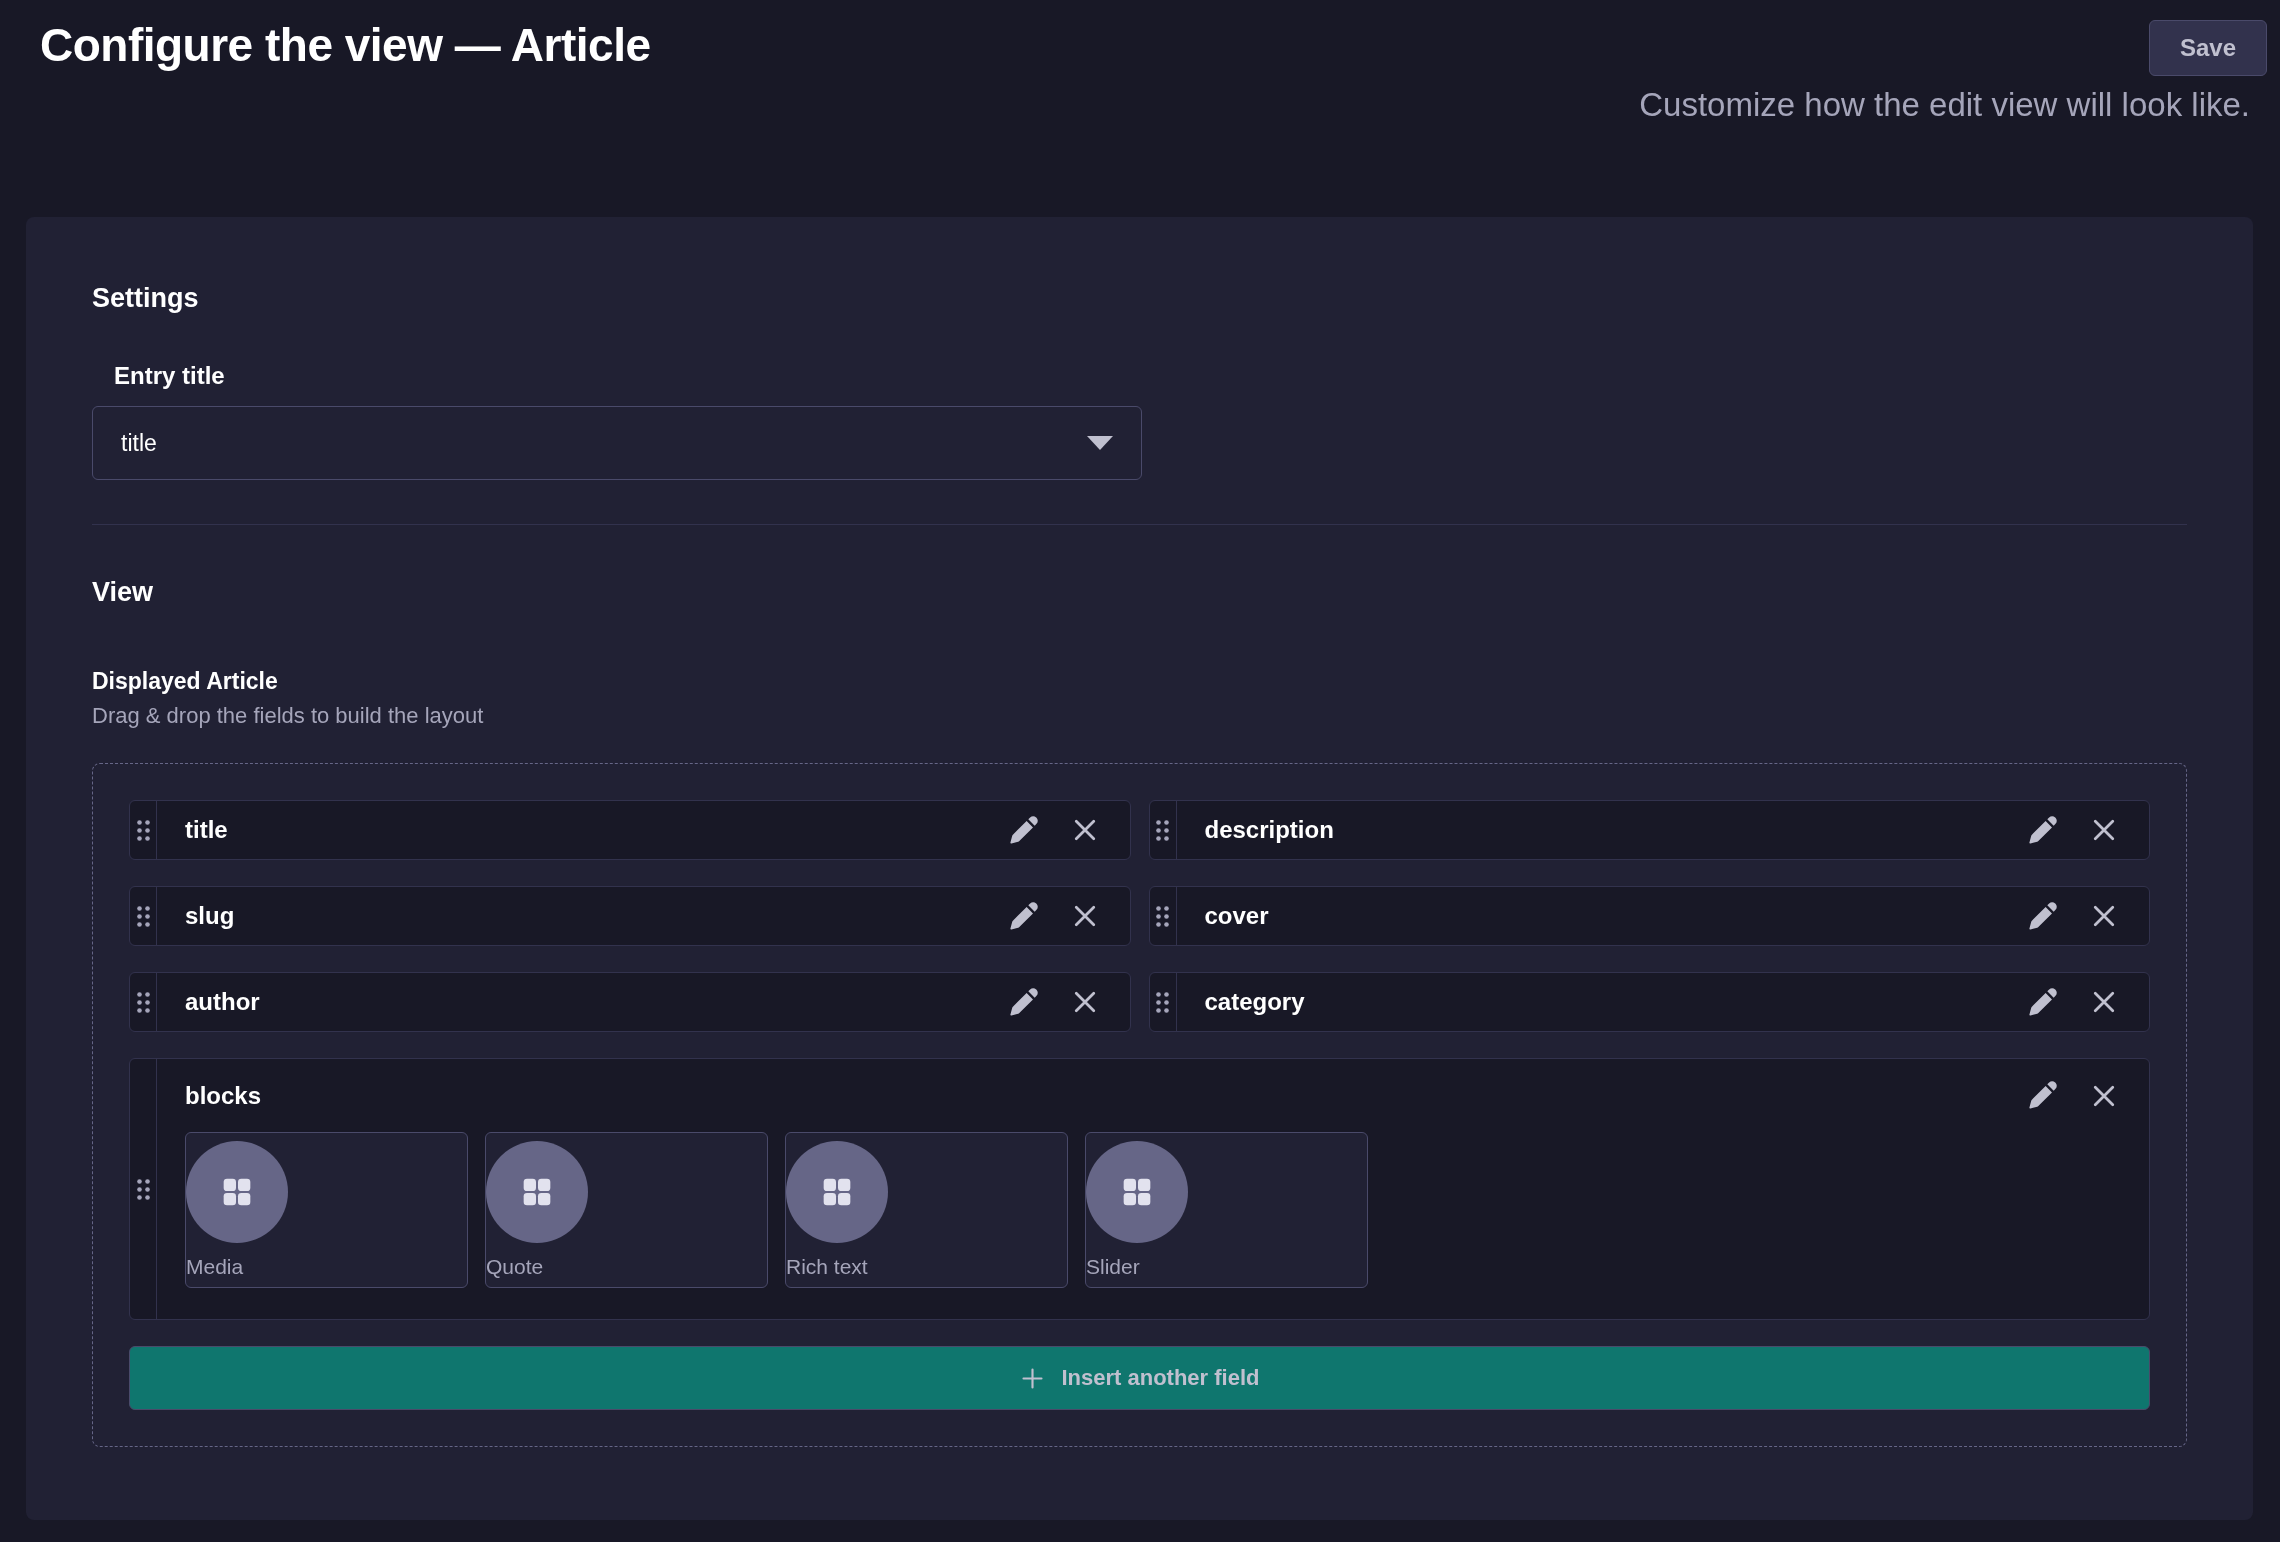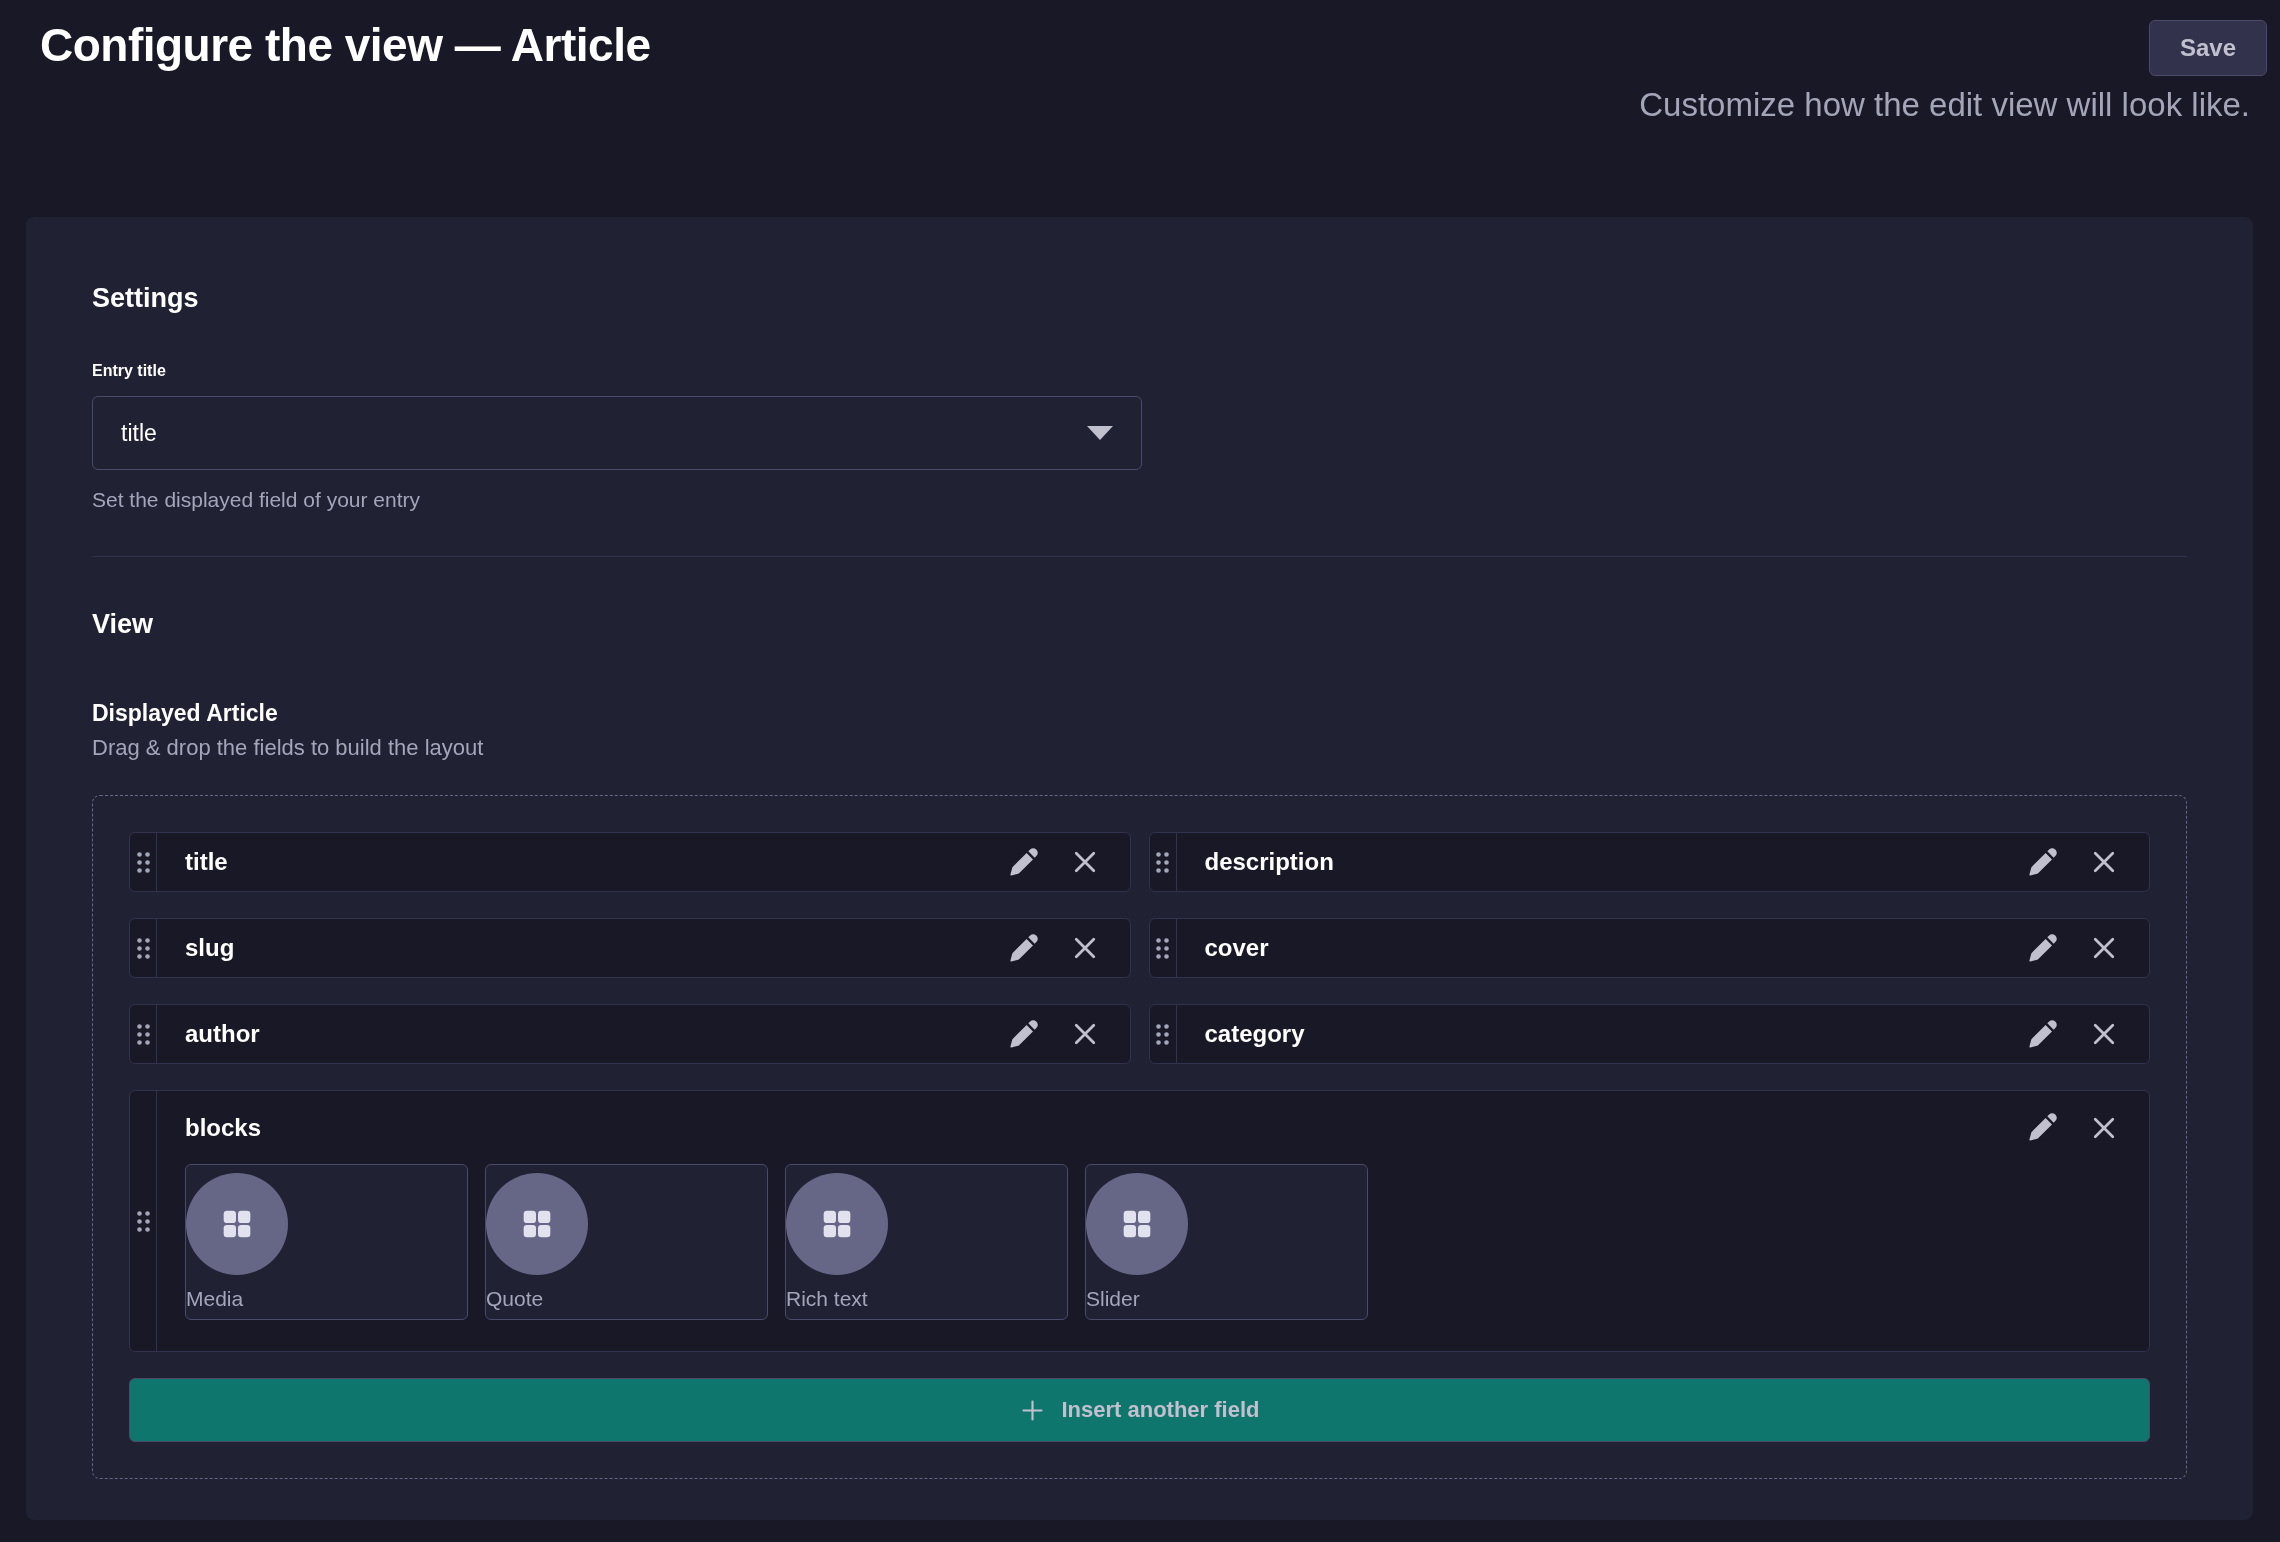--- a/index.html
+++ b/index.html
@@ -24,21 +24,21 @@
   }
 
   
   .card {
     position: absolute; left: 26px; right: 27px; top: 217px; bottom: 22px;
     background: #212134; border-radius: 8px;
     padding: 66px 66px 30px 66px;
   }
   .section-heading { font-size: 27px; font-weight: 600; color: #ffffff; }
 
-  .entry-title-label { margin-top: 48px; font-size: 16px; font-weight: 700; color: #ffffff; }
+  .entry-title-label { margin-top: 48px; font-size: 24px; font-weight: 700; color: #ffffff; margin-left: 22px; }
   .select {
     margin-top: 16px; width: 1050px; height: 74px;
     border: 1px solid #4a4a6a; border-radius: 6px;
     display: flex; align-items: center; justify-content: space-between;
     padding: 0 28px; cursor: pointer; background: transparent;
   }
   .select-value { font-size: 23px; color: #ffffff; }
   .caret-down {
     width: 0; height: 0;
     border-left: 13px solid transparent; border-right: 13px solid transparent;
@@ -126,21 +126,20 @@
 
 <div class="card">
 
   <div class="section-heading">Settings</div>
 
   <div class="entry-title-label">Entry title</div>
   <div class="select">
     <span class="select-value">title</span>
     <span class="caret-down"></span>
   </div>
-  <div class="field-hint">Set the displayed field of your entry</div>
 
   <hr class="divider">
 
   <div class="section-heading view-heading">View</div>
   <div class="displayed-fields-title">Displayed Article</div>
   <div class="displayed-fields-hint">Drag &amp; drop the fields to build the layout</div>
 
   <div class="dropzone">
     <div class="fields-grid">
 

